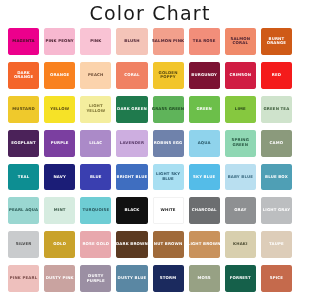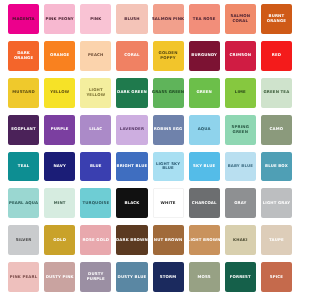--- a/index.html
+++ b/index.html
@@ -87,20 +87,21 @@
   }
   .swatch-chip.has-border {
     box-shadow: inset 0 0 0 0.5px rgba(0,0,0,0.10);
   }
 </style>
 </head>
 <body>
 
 <div id="chart-root">
 
+  <h1 id="chart-title">Color Chart</h1>
 
   <div id="swatch-grid">
       <div class="swatch">
         <div class="swatch-chip" style="background: rgb(236, 0, 140);"></div>
         <div class="swatch-perf"></div>
         <div class="swatch-label" style="color: rgb(60, 16, 32);">MAGENTA</div>
       </div>
       <div class="swatch">
         <div class="swatch-chip" style="background: rgb(247, 184, 208);"></div>
         <div class="swatch-perf"></div>

